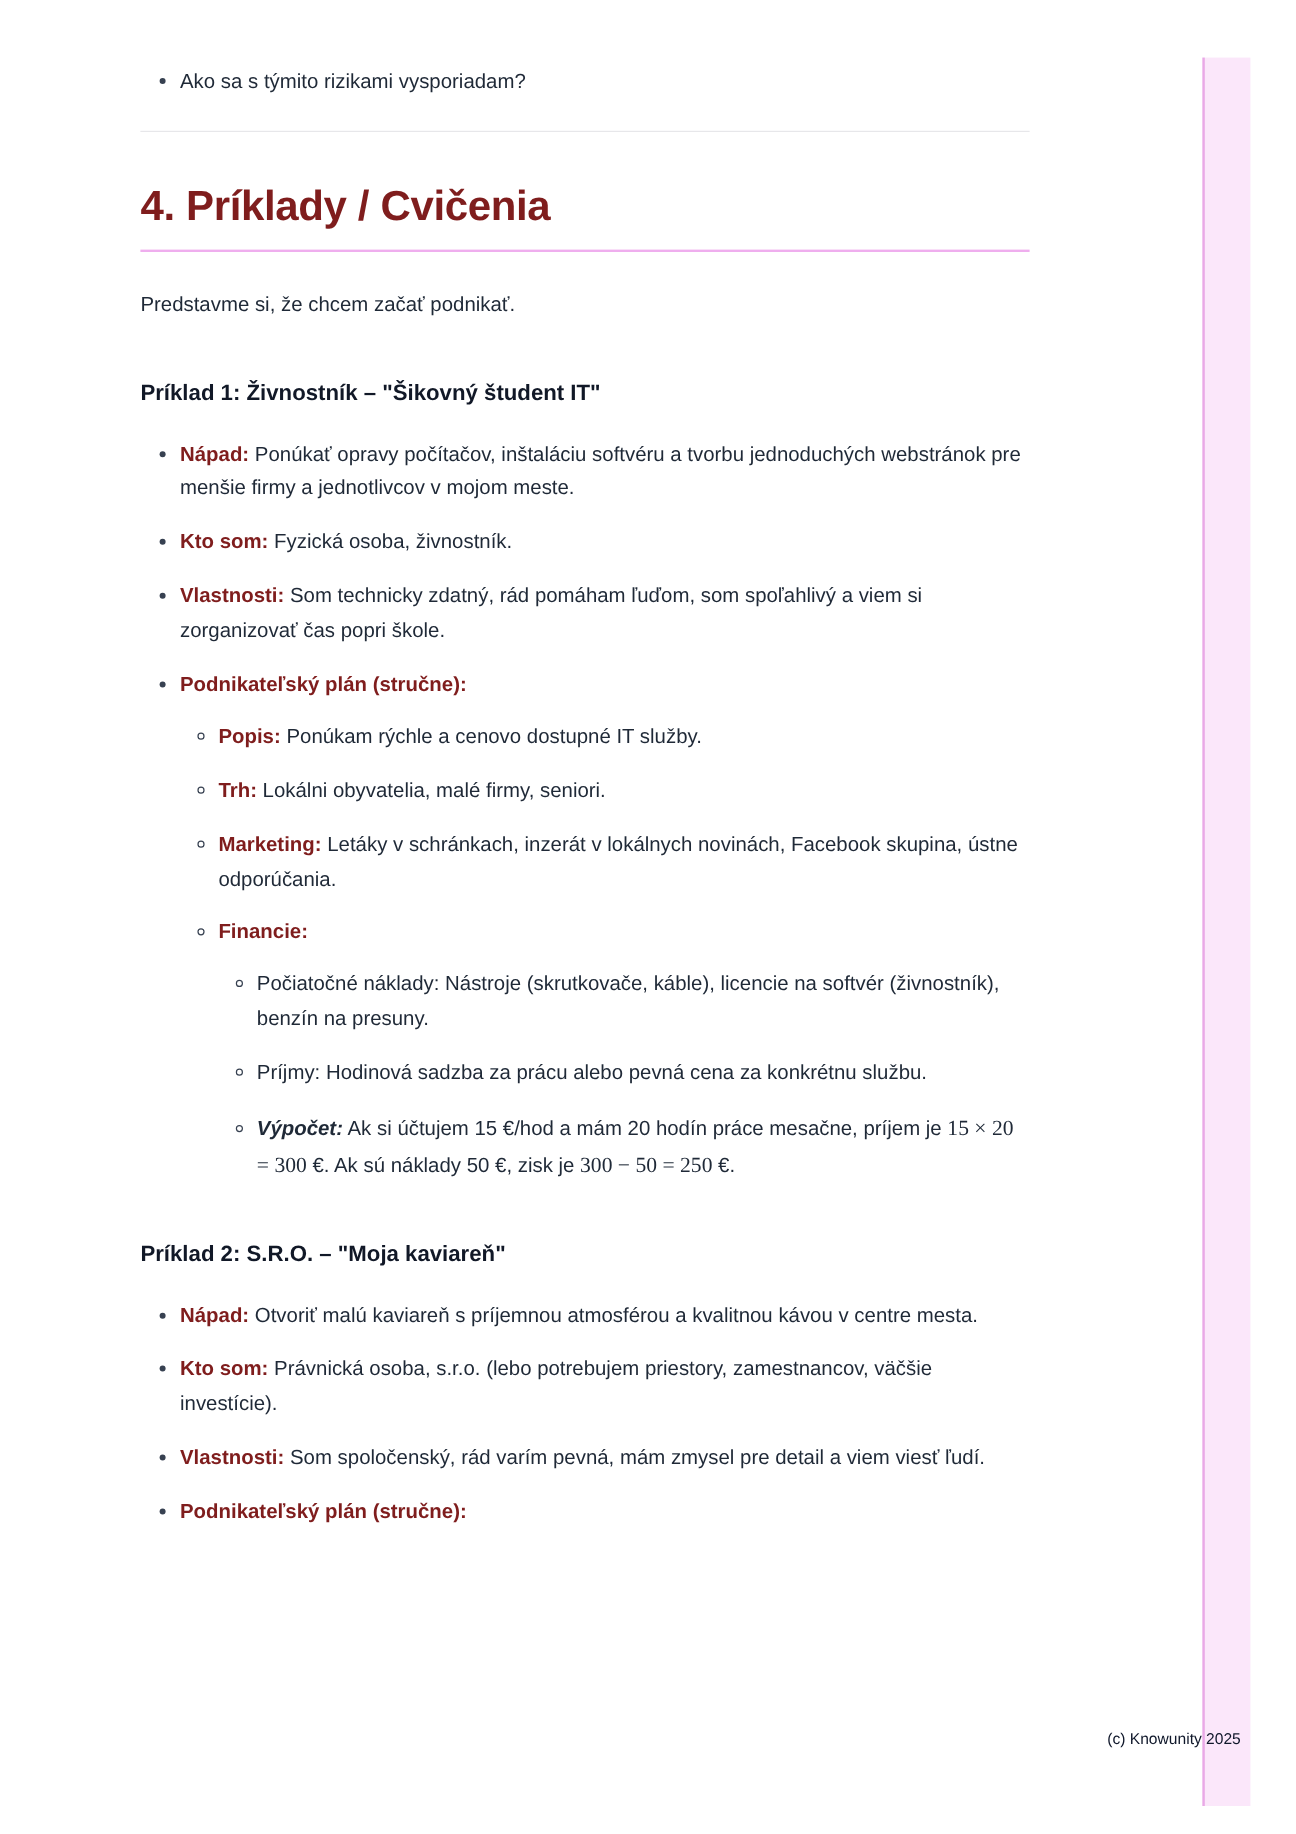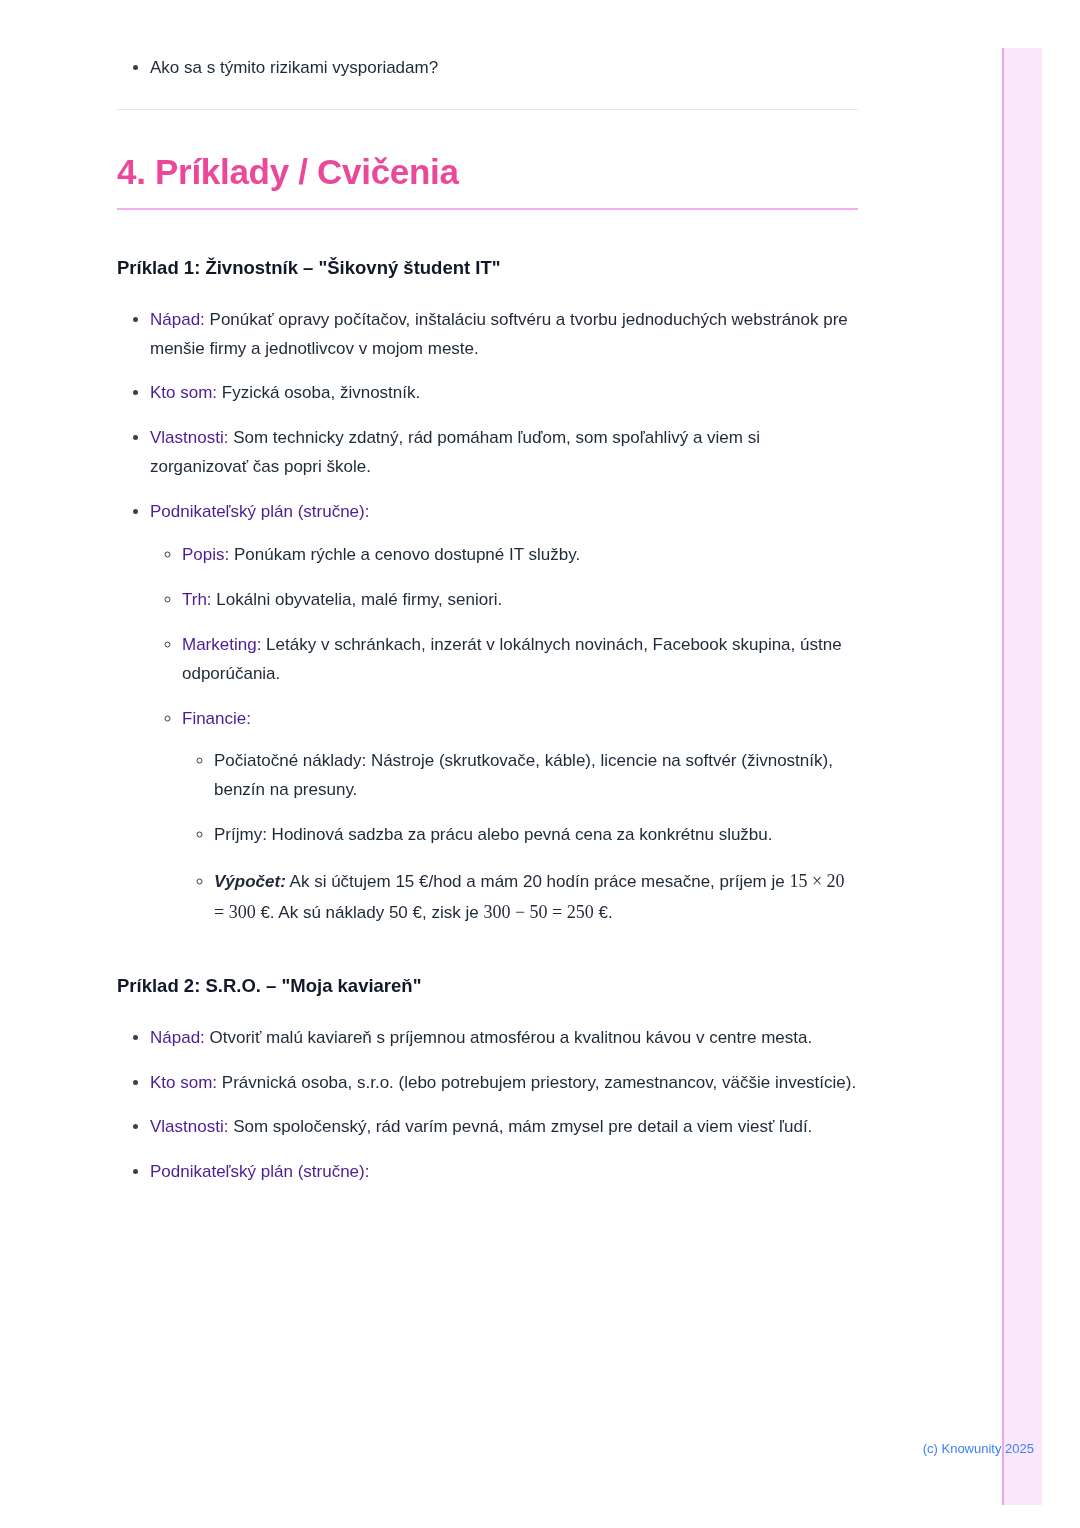--- a/index.html
+++ b/index.html
@@ -28,53 +28,53 @@
   ul.l3 > li { margin-bottom:16px; line-height:1.7; }
   li::marker { color:#374151; }
   .divider {
     border:none; border-top:1px solid #e7e7ea;
     margin:26px 0 0 0;
   }
   h1.section-title {
     margin-top:42px;
     font-size:35px;
     font-weight:700;
-    color:#ec4899;
+    color:#7f1d1d;
     letter-spacing:-0.3px;
     padding-bottom:16px;
     border-bottom:2px solid #efaeee;
   }
   p.lead { margin-top:30px; line-height:1.7; }
   h3.example-heading {
     margin-top:44px;
     font-size:18.5px;
     font-weight:700;
     color:#111827;
     line-height:1.5;
   }
   ul.top-list { margin-top:24px; }
-  strong.item-label { font-weight:400; color:#4c1d95; }
+  strong.item-label { font-weight:700; color:#7f1d1d; }
   em.calc-label { font-style:italic; font-weight:700; }
   .math {
     font-family:"Liberation Serif","DejaVu Serif",serif;
     font-size:18px;
   }
   .edge-band {
     position:absolute;
     right:62px; top:48px; bottom:23px;
     width:40px;
     background:#fbe7fa;
     border-left:2px solid #e9a9e6;
     z-index:0;
   }
   .footer-credit {
     position:absolute;
     right:70px; bottom:72px;
     font-size:13px;
-    color:#3b82f6;
+    color:#0f172a;
     z-index:2;
     white-space:nowrap;
   }
 </style>
 </head>
 <body>
 
 <div class="page">
 
   <div class="edge-band"></div>
@@ -84,20 +84,21 @@
     <ul class="l1 intro-list">
       <li>
         <span>Ako sa s týmito rizikami vysporiadam?</span>
       </li>
     </ul>
 
     <hr class="divider">
 
     <h1 class="section-title">4. Príklady / Cvičenia</h1>
 
+    <p class="lead">Predstavme si, že chcem začať podnikať.</p>
 
     <h3 class="example-heading">Príklad 1: Živnostník – "Šikovný študent IT"</h3>
 
     <ul class="l1 top-list">
       <li>
         <strong class="item-label">Nápad:</strong>
         <span>Ponúkať opravy počítačov, inštaláciu softvéru a tvorbu jednoduchých webstránok pre menšie firmy a jednotlivcov v mojom meste.</span>
       </li>
       <li>
         <strong class="item-label">Kto som:</strong>

